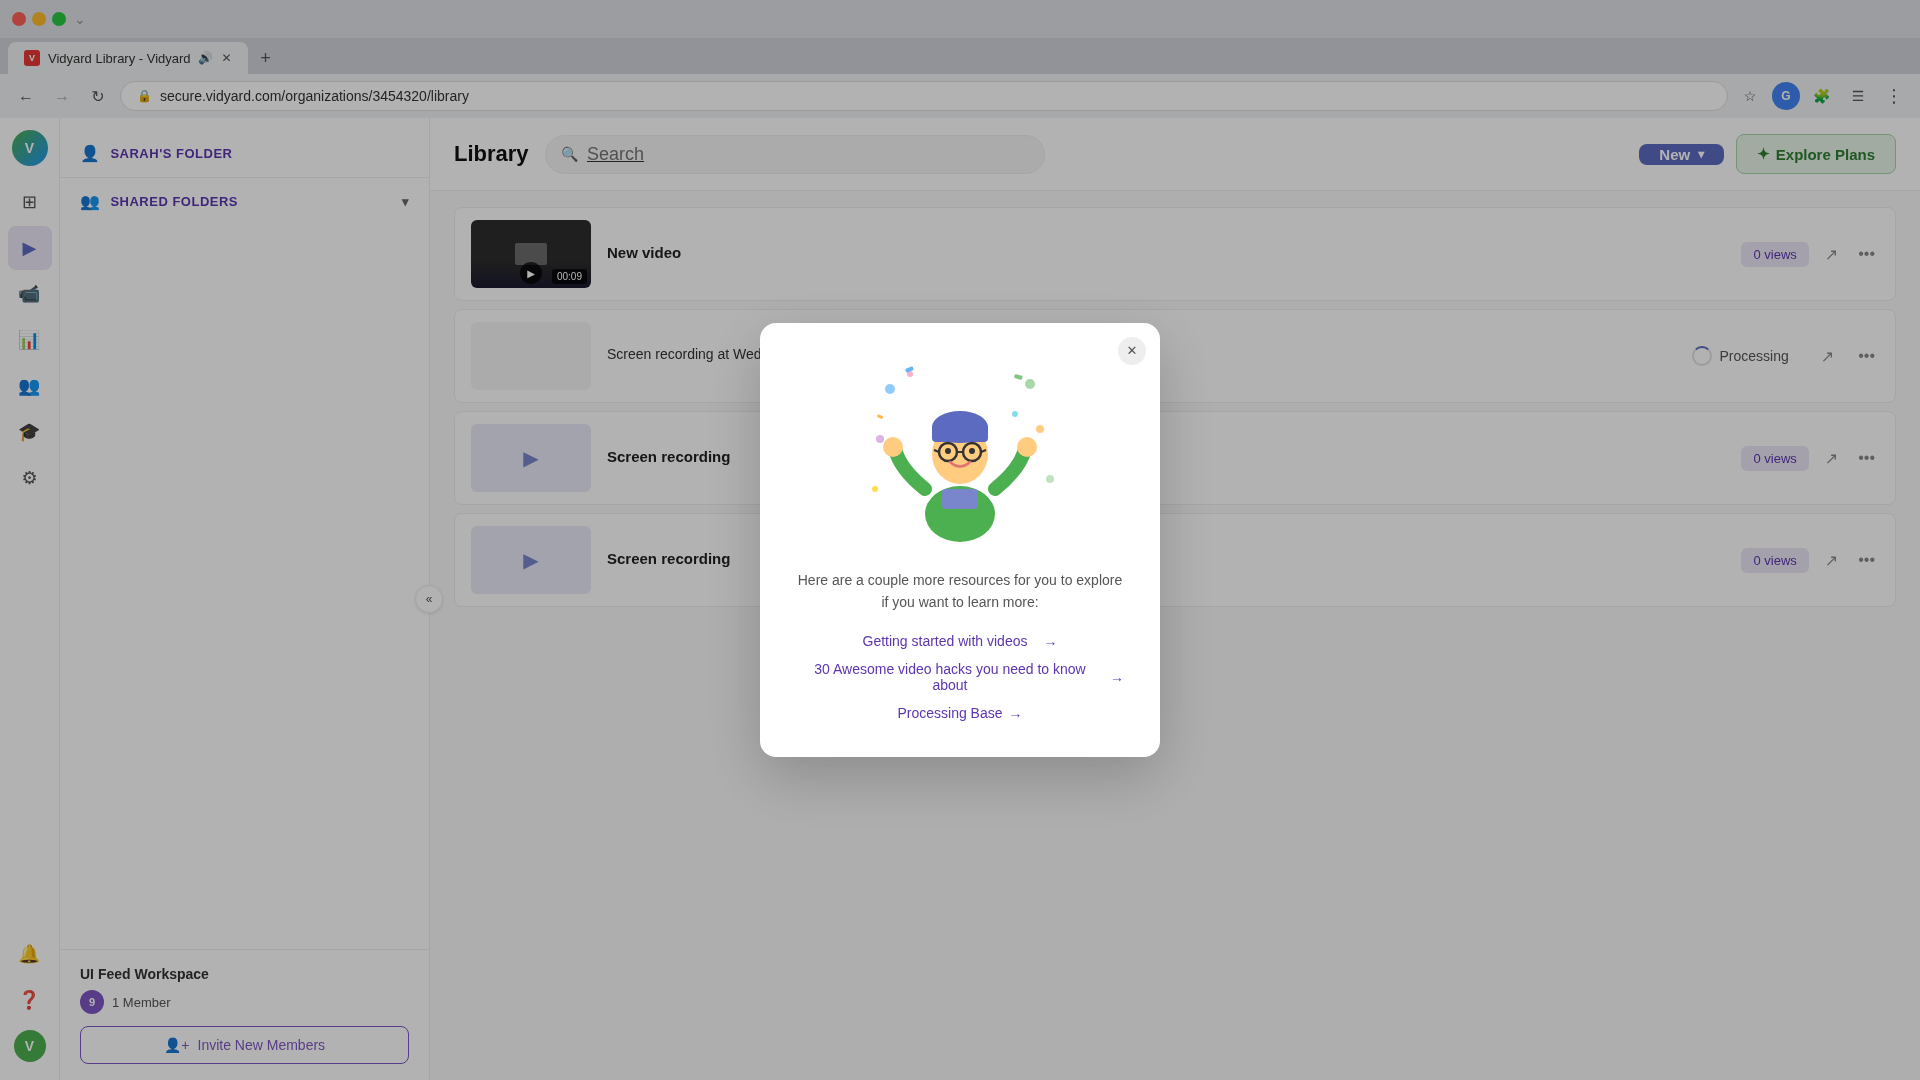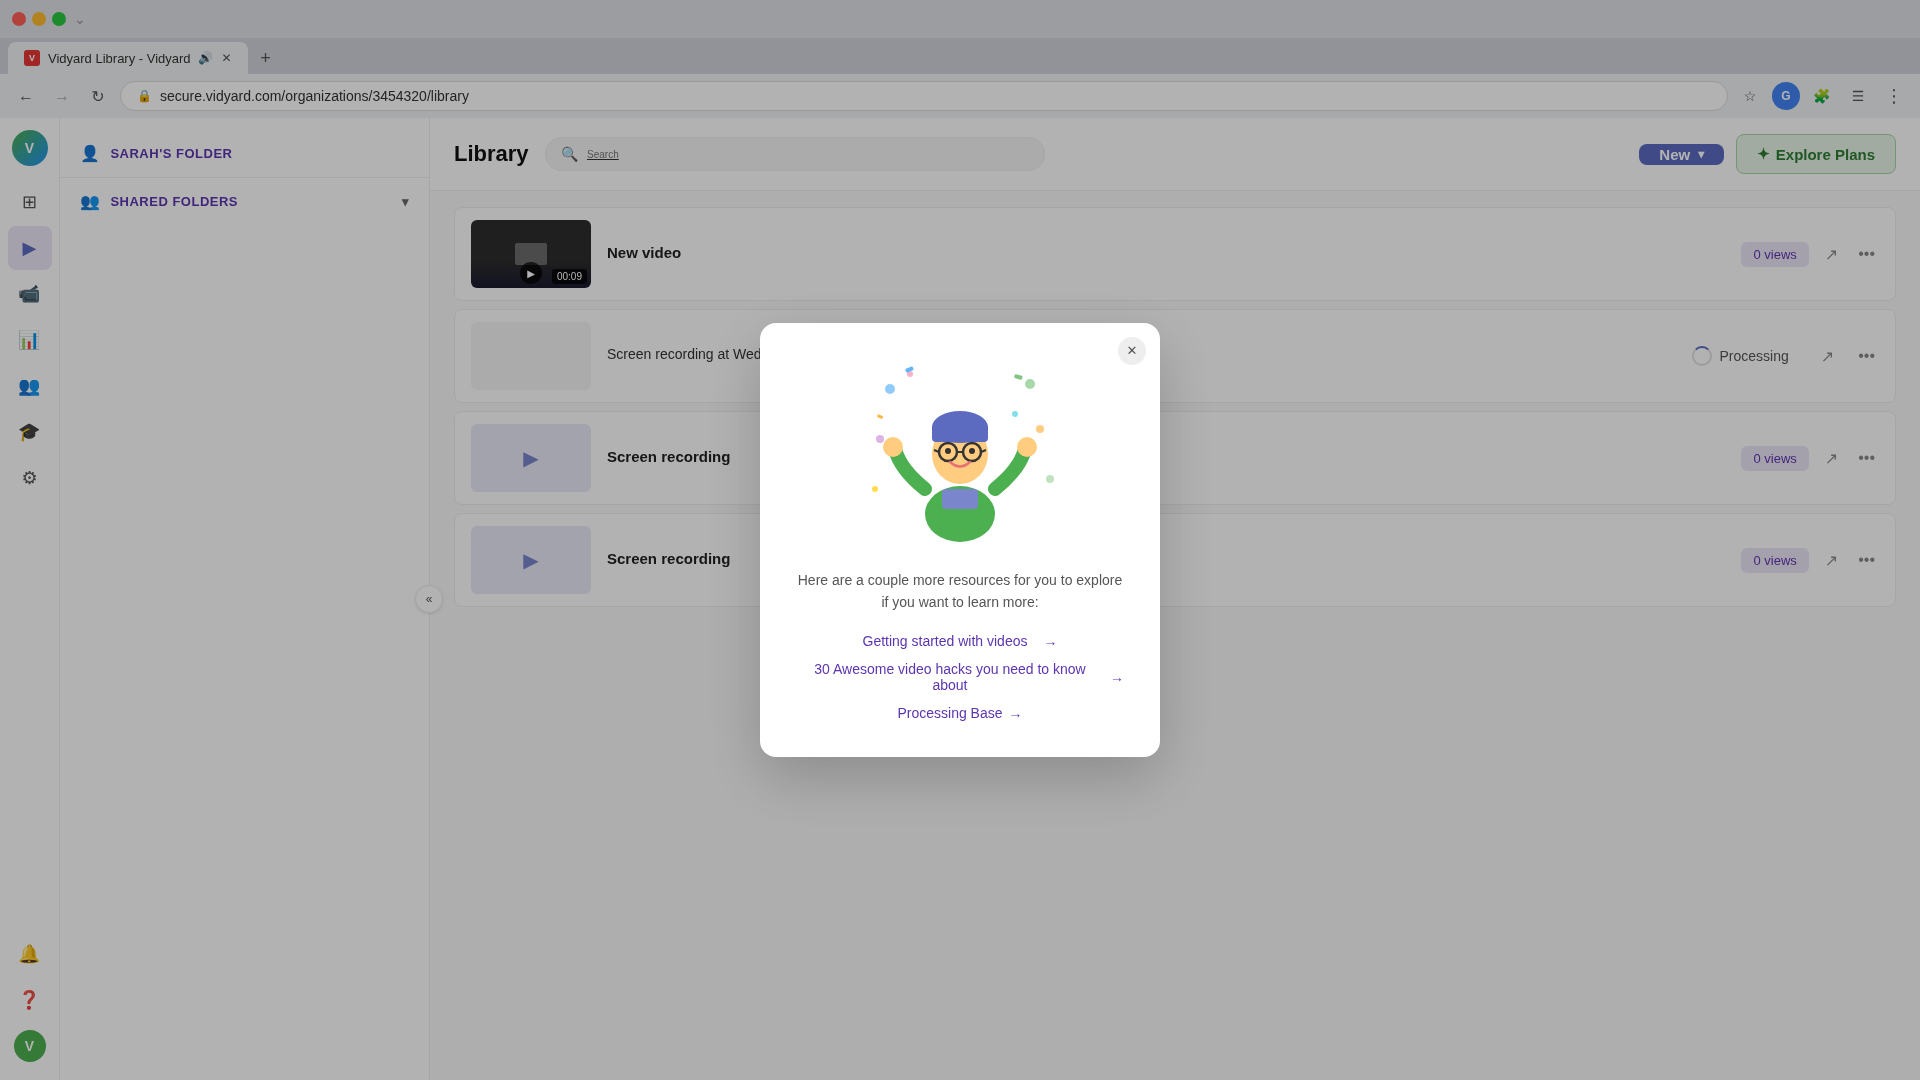--- a/index.html
+++ b/index.html
@@ -90,31 +90,44 @@
       </div>
       <div style="height:1px;background:#eee;margin:4px 0;"></div>
 
       <div style="padding:10px 20px;display:flex;align-items:center;gap:10px;cursor:pointer;font-size:13px;font-weight:600;color:#5c35b0;text-transform:uppercase;letter-spacing:0.5px;">
         <span style="font-size:16px;">👥</span>
         <span>SHARED FOLDERS</span>
         <span style="margin-left:auto;color:#666;">▾</span>
       </div>
     </div>
 
+    <div style="padding:16px 20px;border-top:1px solid #eee;">
+      <div style="margin-bottom:12px;">
+        <div style="font-size:14px;font-weight:600;color:#333;margin-bottom:8px;">UI Feed Workspace</div>
+        <div style="display:flex;align-items:center;gap:8px;font-size:13px;color:#555;">
+          <span style="background:#7e57c2;color:white;border-radius:50%;width:24px;height:24px;display:flex;align-items:center;justify-content:center;font-size:11px;font-weight:bold;">9</span>
+          <span>1 Member</span>
+        </div>
+      </div>
+      <button style="width:100%;padding:10px;border:1px solid #7e57c2;border-radius:8px;color:#7e57c2;background:#fff;font-size:14px;font-weight:500;cursor:pointer;display:flex;align-items:center;justify-content:center;gap:8px;">
+        <span>👤+</span>
+        <span>Invite New Members</span>
+      </button>
+    </div>
 
     <div style="position:absolute;right:-14px;top:50%;transform:translateY(-50%);width:28px;height:28px;background:#fff;border:1px solid #eee;border-radius:50%;display:flex;align-items:center;justify-content:center;cursor:pointer;color:#555;font-size:12px;box-shadow:0 1px 3px rgba(0,0,0,0.1);z-index:10;">«</div>
   </div>
 
   <div style="flex:1;background:#f9f9fb;display:flex;flex-direction:column;overflow:hidden;">
 
     <div style="padding:16px 24px;display:flex;align-items:center;gap:16px;background:#fff;border-bottom:1px solid #eee;">
       <h1 style="font-size:22px;font-weight:700;color:#111;">Library</h1>
       <div style="flex:1;max-width:500px;background:#f5f5f7;border-radius:20px;padding:8px 16px;display:flex;align-items:center;gap:8px;border:1px solid #eee;">
         <span style="color:#888;font-size:14px;">🔍</span>
-        <input type="text" style="border: none; background: transparent; outline: none; font-size: 10px; color: rgb(51, 51, 51); width: 100%; text-decoration: underline;" placeholder="Search">
+        <input type="text" style="border: none; background: transparent; outline: none; font-size: 18px; color: rgb(51, 51, 51); width: 100%; text-decoration: underline;" placeholder="Search">
       </div>
       <div style="margin-left:auto;display:flex;gap:12px;align-items:center;">
         <button style="background:#5c6bc0;color:white;border:none;border-radius:8px;padding:2px 20px;font-size:15px;font-weight:600;cursor:pointer;display:flex;align-items:center;gap:8px;">
           <span>New</span>
           <span style="font-size:12px;">▾</span>
         </button>
         <button style="background:#e8f5e9;color:#2e7d32;border:1px solid #a5d6a7;border-radius:8px;padding:10px 20px;font-size:15px;font-weight:600;cursor:pointer;display:flex;align-items:center;gap:6px;">
           <span>✦</span>
           <span>Explore Plans</span>
         </button>

